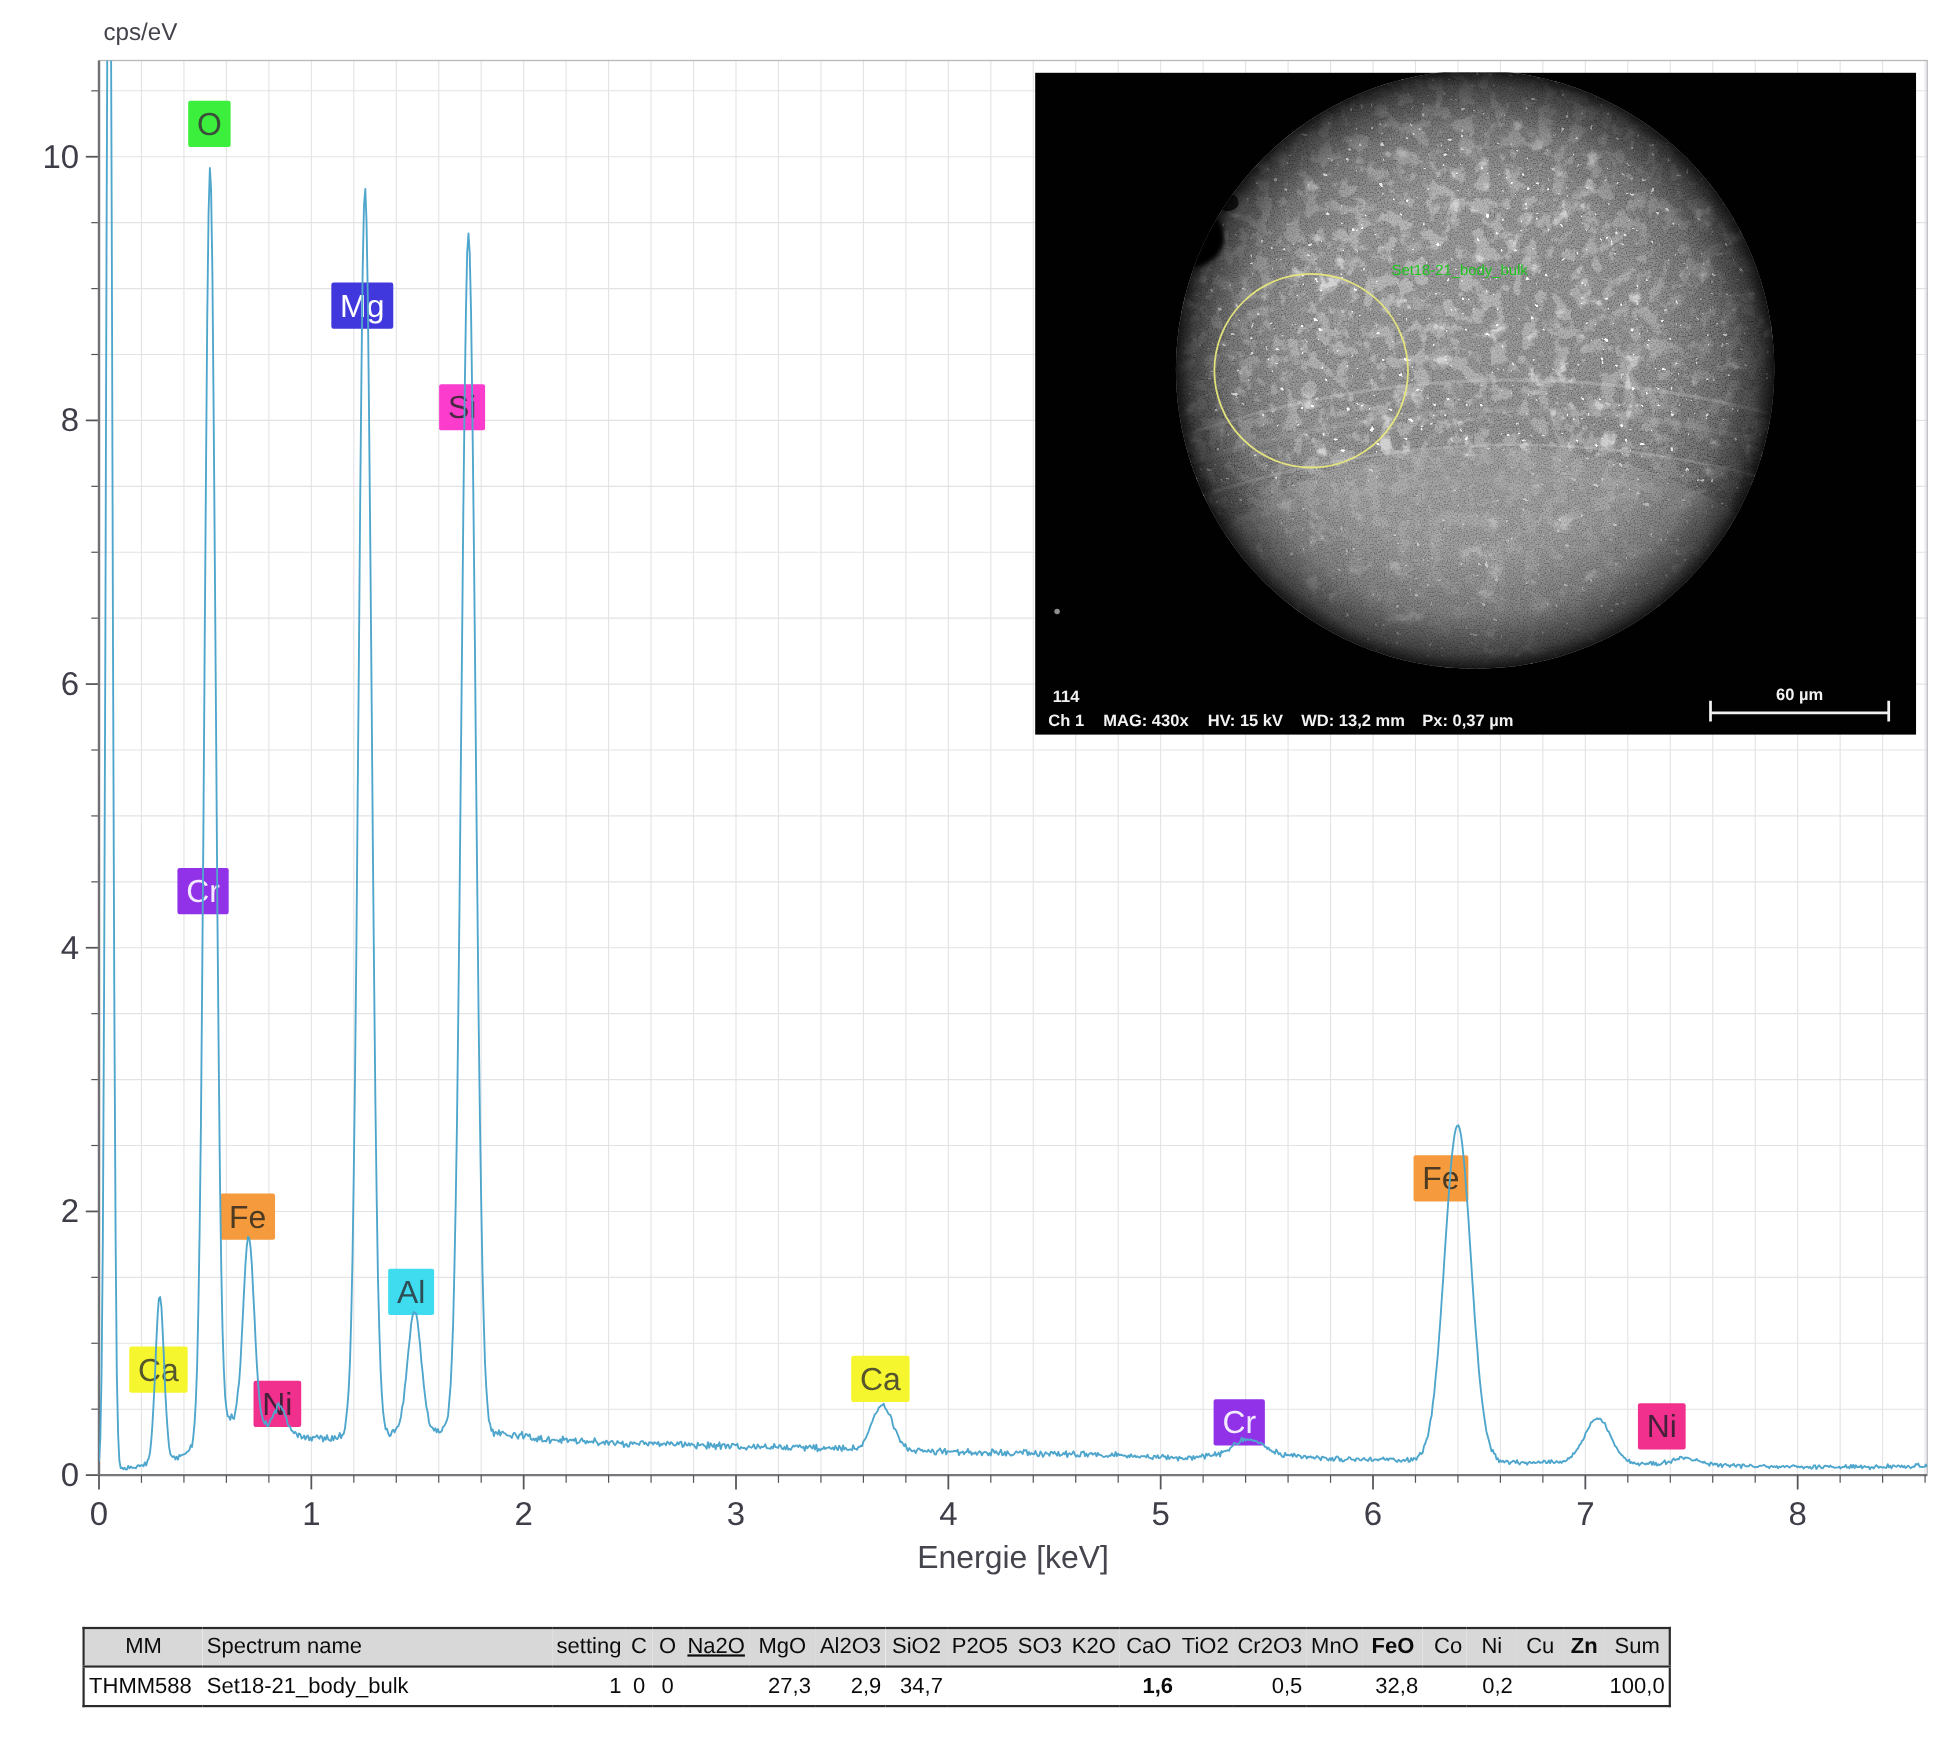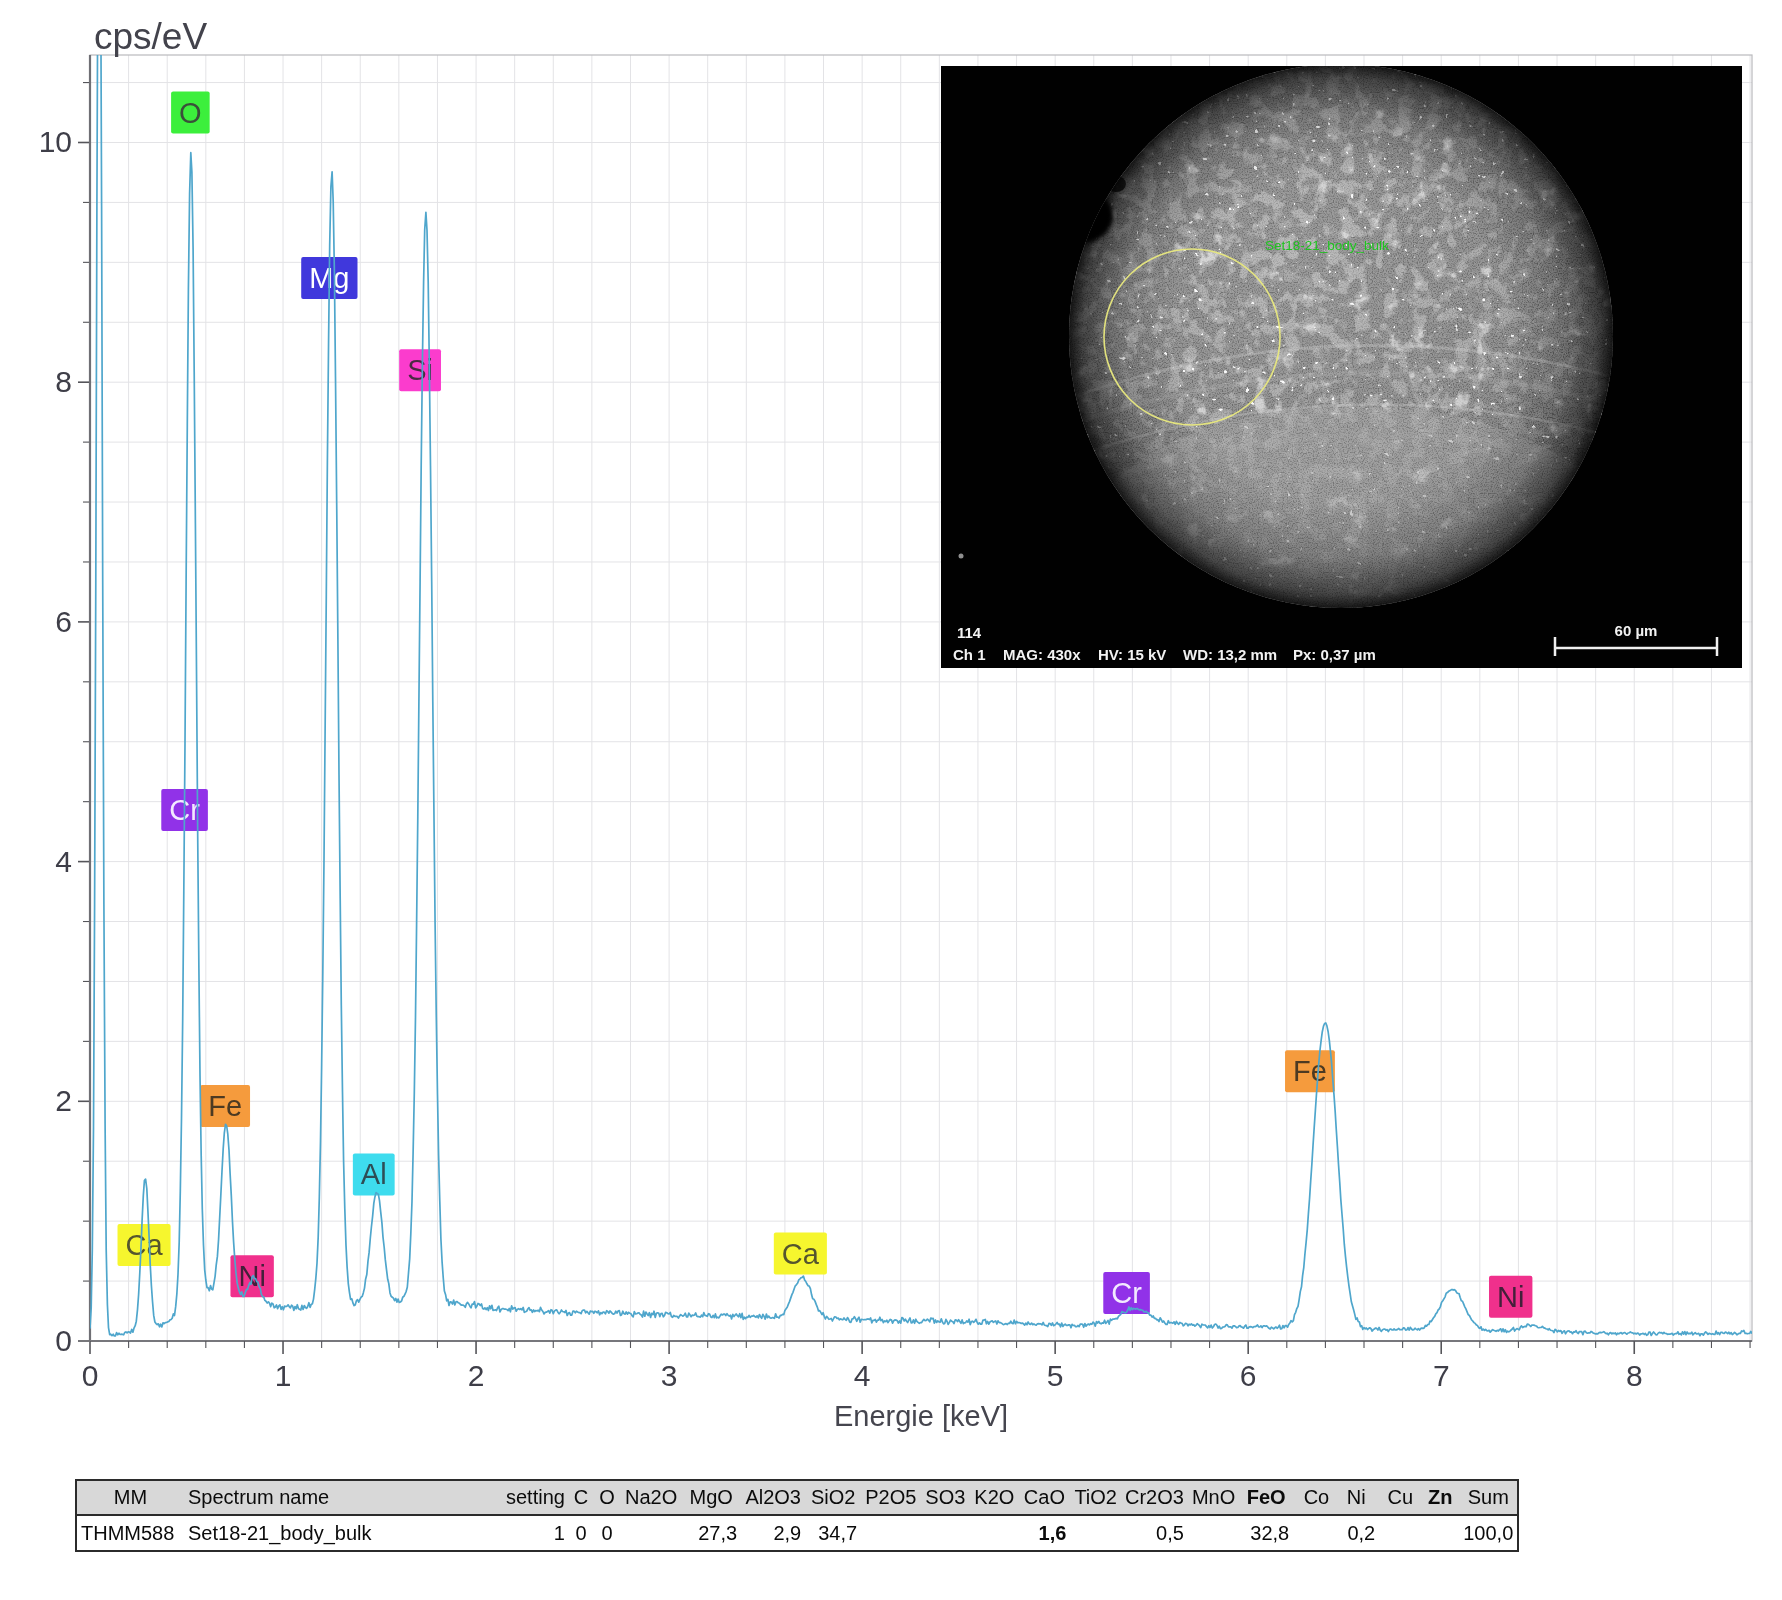--- a/index.html
+++ b/index.html
@@ -3,21 +3,21 @@
 <meta charset="utf-8">
 <style>
   html,body{margin:0;padding:0;}
   body{
     width:1782px;height:1600px;position:relative;background:#ffffff;
     font-family:"Liberation Sans", sans-serif;overflow:hidden;
   }
   .chart-area{position:absolute;left:0;top:0;width:1782px;height:1475px;}
   #chart-svg{position:absolute;left:0;top:0;}
   .axis-title-y{
-    position:absolute;left:94px;top:16px;font-size:37px;color:#43434c;
+    position:absolute;left:94px;top:16px;font-size:22px;color:#43434c;
   }
   .axis-title-x{
     position:absolute;left:771px;top:1400px;width:300px;text-align:center;
     font-size:29px;color:#45454e;
   }
   .sem-inset{position:absolute;left:941px;top:66px;}
   .sem-inset text{font-family:"Liberation Sans", sans-serif;}
   .meta{font-weight:bold;font-size:15px;fill:#f2f2f2;}
   .results{position:absolute;left:75px;top:1479px;width:1460px;}
   table{border-collapse:collapse;table-layout:fixed;background:#ffffff;
@@ -350,21 +350,21 @@
         <col style="width: 38px;">
         <col style="width: 54px;">
       </colgroup>
       <thead>
         <tr>
           <th style="text-align: center;">MM</th>
           <th style="text-align: left;">Spectrum name</th>
           <th style="text-align: center;">setting</th>
           <th style="text-align: center;">C</th>
           <th style="text-align: center;">O</th>
-          <th style="text-align: left;">Na2O</th>
+          <th style="text-align: left; text-decoration: underline;">Na2O</th>
           <th style="text-align: center;">MgO</th>
           <th style="text-align: center;">Al2O3</th>
           <th style="text-align: center;">SiO2</th>
           <th style="text-align: center;">P2O5</th>
           <th style="text-align: center;">SO3</th>
           <th style="text-align: center;">K2O</th>
           <th style="text-align: center;">CaO</th>
           <th style="text-align: center;">TiO2</th>
           <th style="text-align: center;">Cr2O3</th>
           <th style="text-align: center; margin-top: 12px;">MnO</th>

